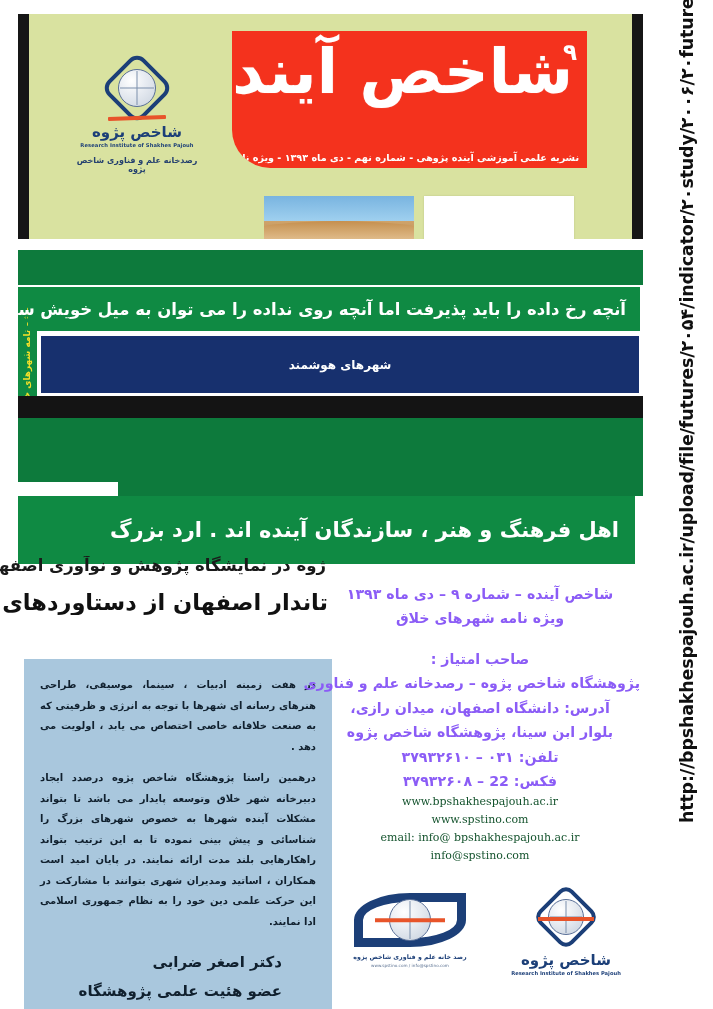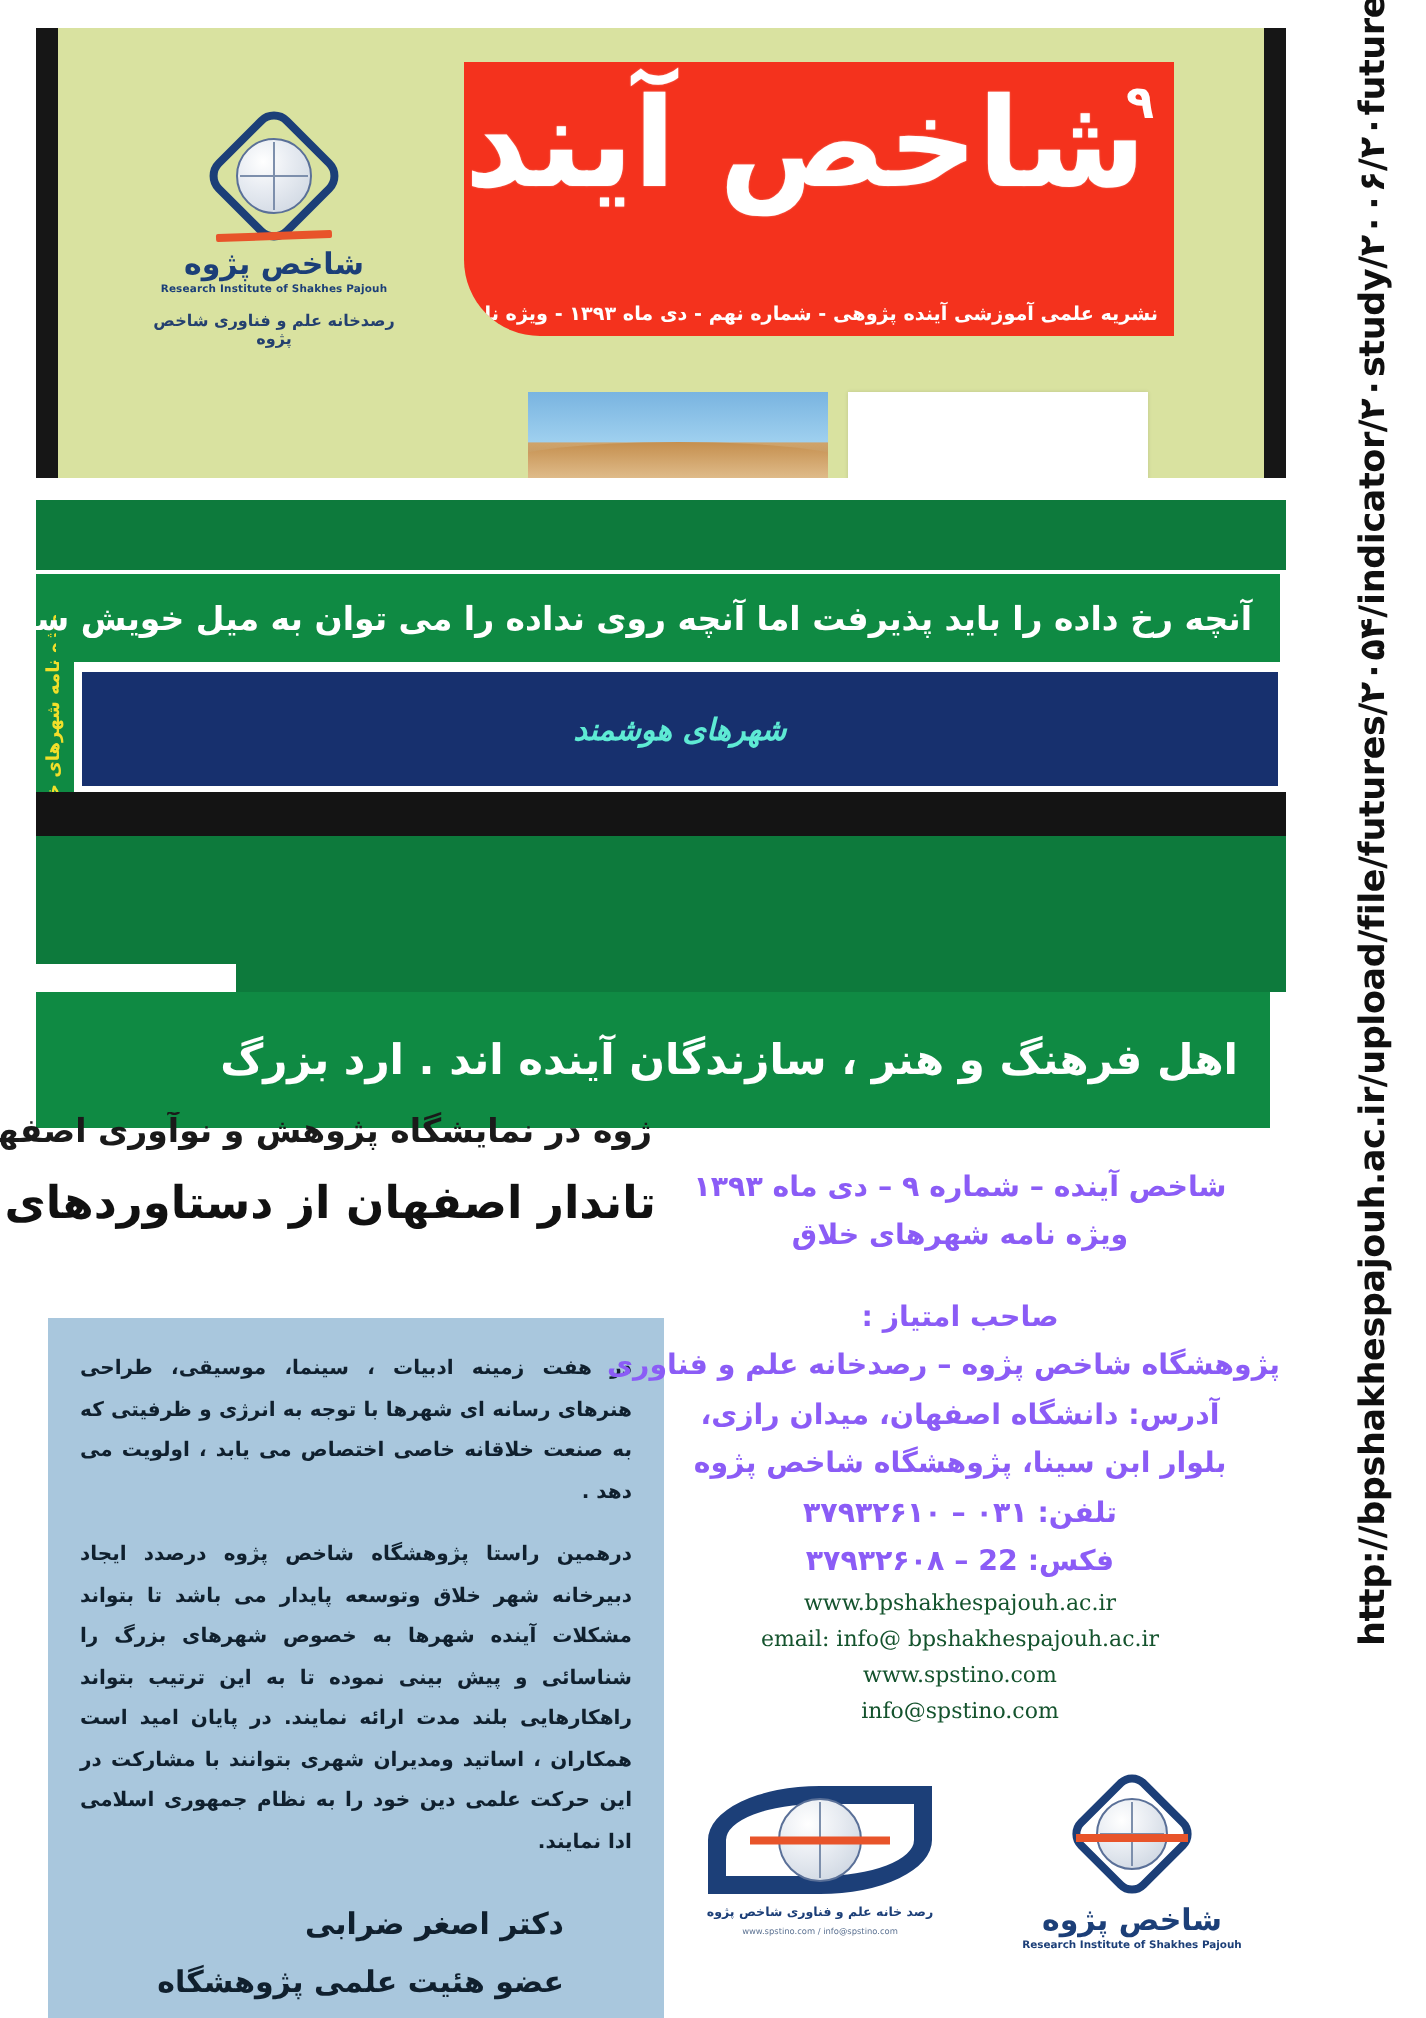--- a/index.html
+++ b/index.html
@@ -159,23 +159,22 @@
   .side-tab span{
     transform:rotate(-90deg);white-space:nowrap;direction:rtl;
     color:#f2df2a;font-size:9px;font-weight:700;letter-spacing:.3px;
   }
   
   .blueband{
     position:absolute;left:41px;top:336px;width:598px;height:57px;
     background:#17306e;display:flex;align-items:center;justify-content:center;
   }
   .blueband span{
-    color:#5eead4;font-size:15px;font-weight:700;direction:rtl;
+    color:#ffffff;font-size:12px;font-weight:700;direction:rtl;
     letter-spacing:.5px;
-    font-style:italic;
   }
   
   .quote2{
     position:absolute;left:18px;top:496px;width:617px;height:68px;
     background:#0f8a43;display:flex;align-items:center;
     box-sizing:border-box;padding:0 16px;
   }
   .quote2 .qtxt{
     width:100%;text-align:right;color:#ffffff;
     font-size:21px;font-weight:700;direction:rtl;
@@ -360,22 +359,22 @@
       <div class="l">شاخص آینده – شماره ۹ – دی ماه ۱۳۹۳</div>
       <div class="l">ویژه نامه شهرهای خلاق</div>
       <div class="gap"></div>
       <div class="l">صاحب امتیاز :</div>
       <div class="l">پژوهشگاه شاخص پژوه – رصدخانه علم و فناوری</div>
       <div class="l">آدرس: دانشگاه اصفهان، میدان رازی،</div>
       <div class="l">بلوار ابن سینا، پژوهشگاه شاخص پژوه</div>
       <div class="l">تلفن: ۰۳۱ – ۳۷۹۳۲۶۱۰</div>
       <div class="l">فکس: 22 – ۳۷۹۳۲۶۰۸</div>
       <div class="lat">www.bpshakhespajouh.ac.ir</div>
+      <div class="lat">www.spstino.com</div>
       <div class="lat">email: info@ bpshakhespajouh.ac.ir</div>
-      <div class="lat">www.spstino.com</div>
       <div class="lat">info@spstino.com</div>
     </div>
 
     <div class="bottom-logos">
 
       <div class="blogo">
         <div class="eye">
           <div class="globe2"></div>
           <div class="rbar"></div>
         </div>

